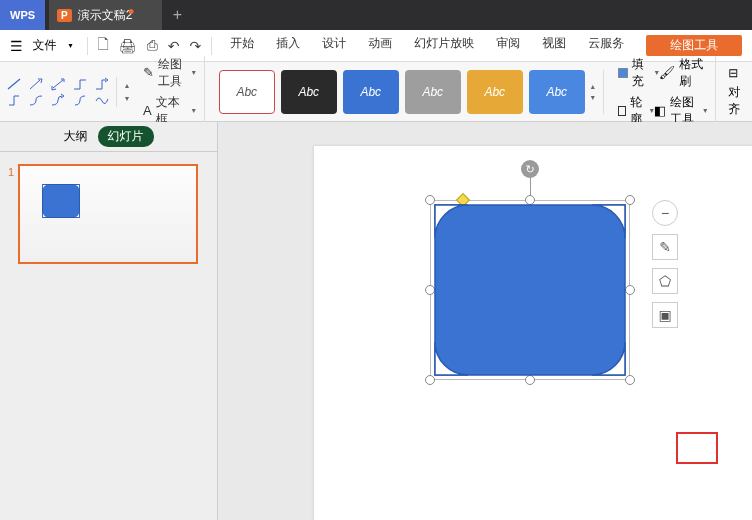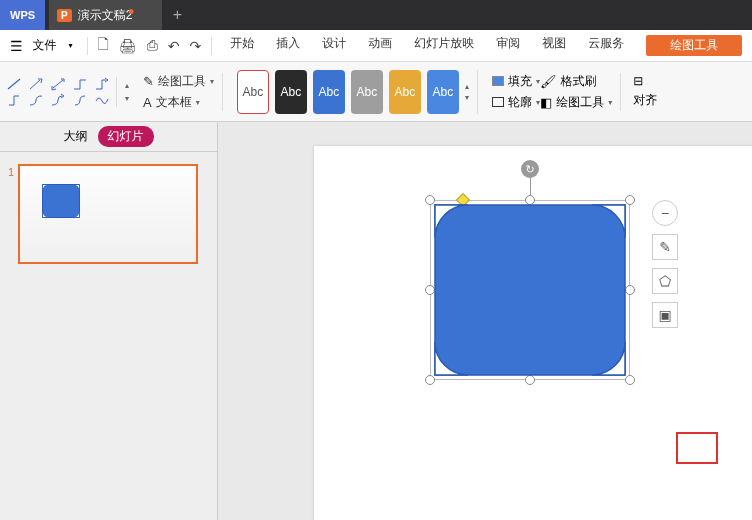--- a/index.html
+++ b/index.html
@@ -27,42 +27,42 @@
 .ribbon { height: 60px; background: #f7f7f7; border-bottom: 1px solid #d0d0d0; display: flex; align-items: center; padding: 4px 6px; gap: 6px; }
 .shape-picker { display: flex; flex-direction: column; gap: 2px; border-right: 1px solid #ddd; padding-right: 6px; }
 .shape-row { display: flex; gap: 6px; }
 .shape-row svg { width: 16px; height: 14px; }
 .shape-dd { display: flex; flex-direction: column; justify-content: center; font-size: 8px; color: #666; gap: 4px; margin-left: 2px; }
 .shape-opts { display: flex; flex-direction: column; gap: 4px; font-size: 12px; color: #333; border-right: 1px solid #ddd; padding: 0 8px; }
 .shape-opts div { display: flex; align-items: center; gap: 4px; cursor: pointer; }
 .shape-opts .ico { font-size: 13px; }
 .shape-opts .arr { font-size: 8px; color: #666; }
 .style-gallery { display: flex; gap: 6px; padding: 0 8px; border-right: 1px solid #ddd; align-items: center; }
-.style-box { width: 32px; height: 44px; border-radius: 4px; display: flex; align-items: center; justify-content: center; font-size: 12px; cursor: pointer; }
+.style-box { width: 56px; height: 44px; border-radius: 4px; display: flex; align-items: center; justify-content: center; font-size: 12px; cursor: pointer; font-style: italic; }
 .s1 { border: 1.5px solid #d04545; color: #555; background: #fff; }
 .s2 { background: #2a2a2a; color: #fff; }
 .s3 { background: #3a73d1; color: #fff; }
 .s4 { background: #9e9e9e; color: #fff; }
 .s5 { background: #e6a937; color: #fff; }
 .s6 { background: #4a87e0; color: #fff; }
 .gal-dd { display: flex; flex-direction: column; font-size: 8px; color: #666; gap: 2px; }
 .format-opts { display: flex; flex-direction: column; gap: 4px; font-size: 12px; padding: 0 8px; border-right: 1px solid #ddd; }
 .format-row { display: flex; }
 .format-item { display: flex; align-items: center; gap: 4px; cursor: pointer; }
 .format-item .arr { font-size: 8px; color: #666; }
 .fill-sw { width: 12px; height: 10px; background: #4a87e0; border: 1px solid #888; }
 .outline-sw { width: 12px; height: 10px; border: 1.5px solid #333; }
 .brush-ico, .effect-ico { font-size: 13px; }
 .align-col { display: flex; flex-direction: column; gap: 4px; font-size: 12px; padding-left: 6px; }
 .align-col div { display: flex; align-items: center; gap: 3px; cursor: pointer; }
 
 .workspace { display: flex; height: calc(520px - 30px - 32px - 60px); }
 .sidebar { width: 218px; background: #eeeeee; border-right: 1px solid #ccc; display: flex; flex-direction: column; }
 .side-tabs { height: 30px; border-bottom: 1px solid #ccc; display: flex; align-items: center; justify-content: center; gap: 10px; font-size: 12px; }
-.pill { background: #be185d; color: #fff; padding: 2px 10px; border-radius: 10px; }
+.pill { background: #14532d; color: #fff; padding: 2px 10px; border-radius: 10px; }
 .thumb-area { padding: 12px 8px; }
 .thumb-wrap { display: flex; gap: 4px; }
 .thumb-num { color: #e96b2d; font-size: 11px; padding-top: 2px; }
 .thumb { width: 180px; height: 100px; border: 2px solid #e96b2d; background: linear-gradient(#fdfdfd,#f0f0f0); position: relative; }
 .thumb-shape { position: absolute; left: 22px; top: 18px; width: 38px; height: 34px; }
 
 .canvas-area { flex: 1; background: #e9e9e9; position: relative; overflow: hidden; }
 .slide { position: absolute; left: 96px; top: 24px; width: 500px; height: 380px; background: #fff; box-shadow: 0 0 3px rgba(0,0,0,0.15); }
 .shape-group { position: absolute; left: 116px; top: 54px; width: 200px; height: 180px; }
 .rot-stem { position: absolute; left: 50%; top: -28px; width: 1px; height: 28px; background: #999; }

